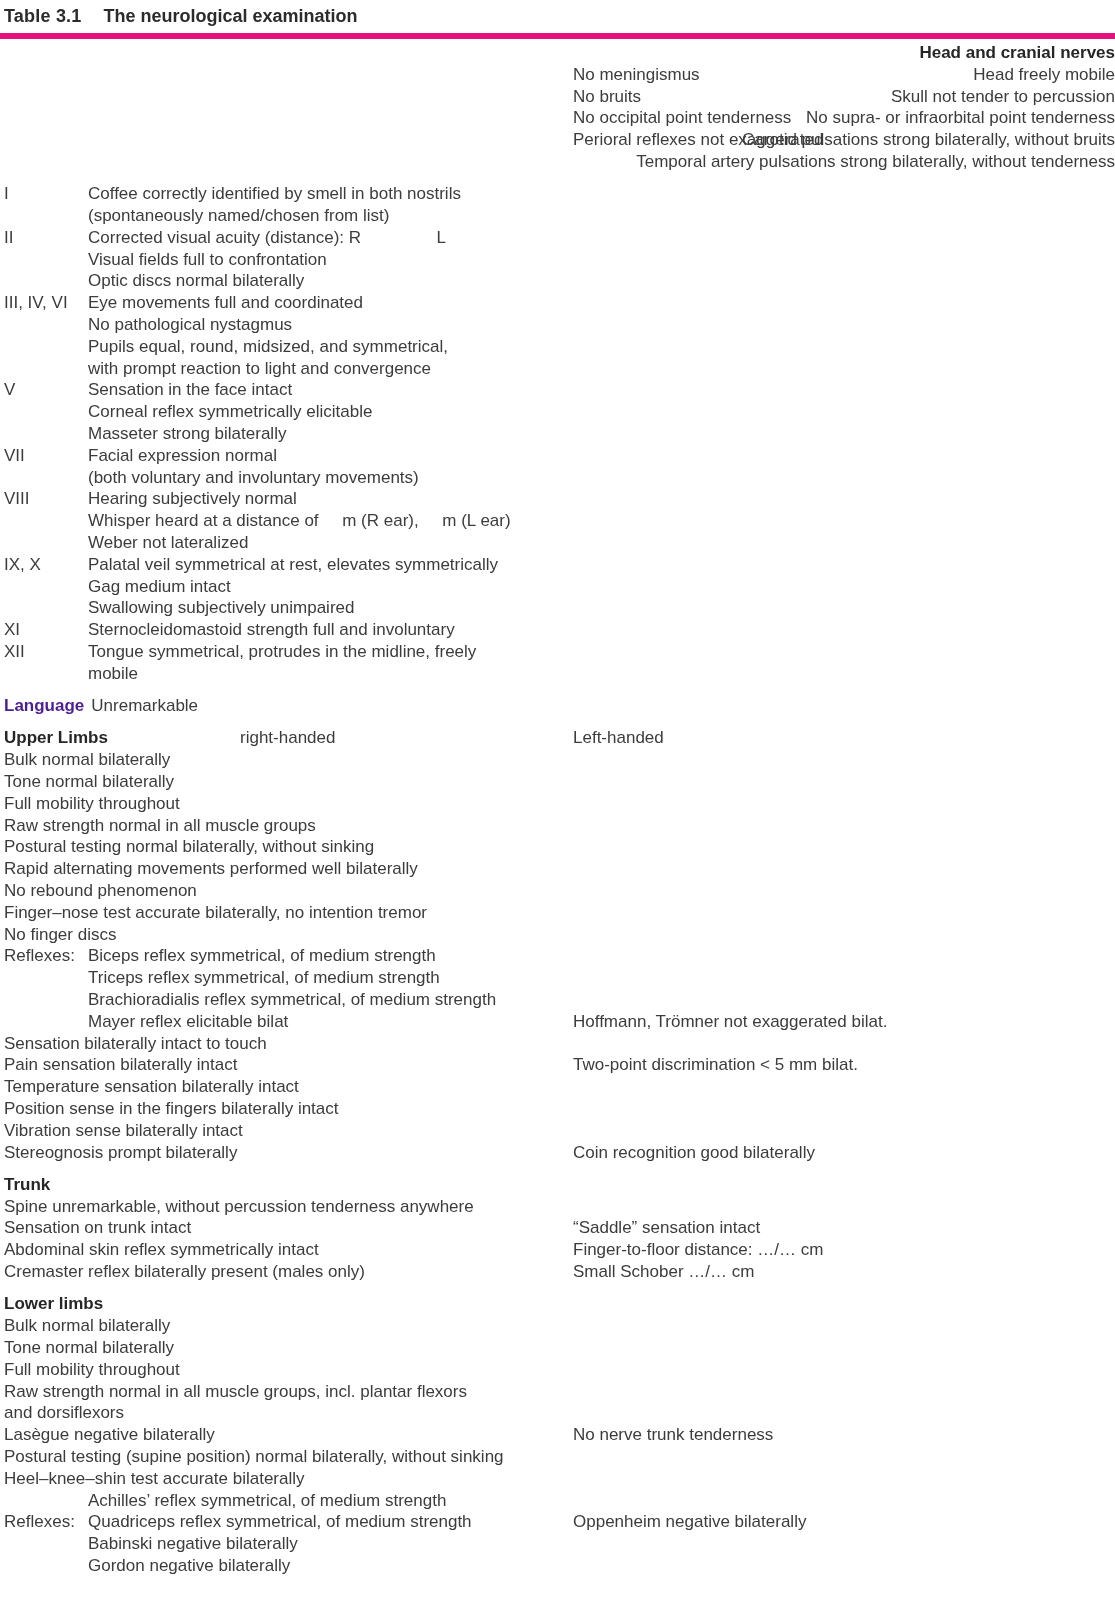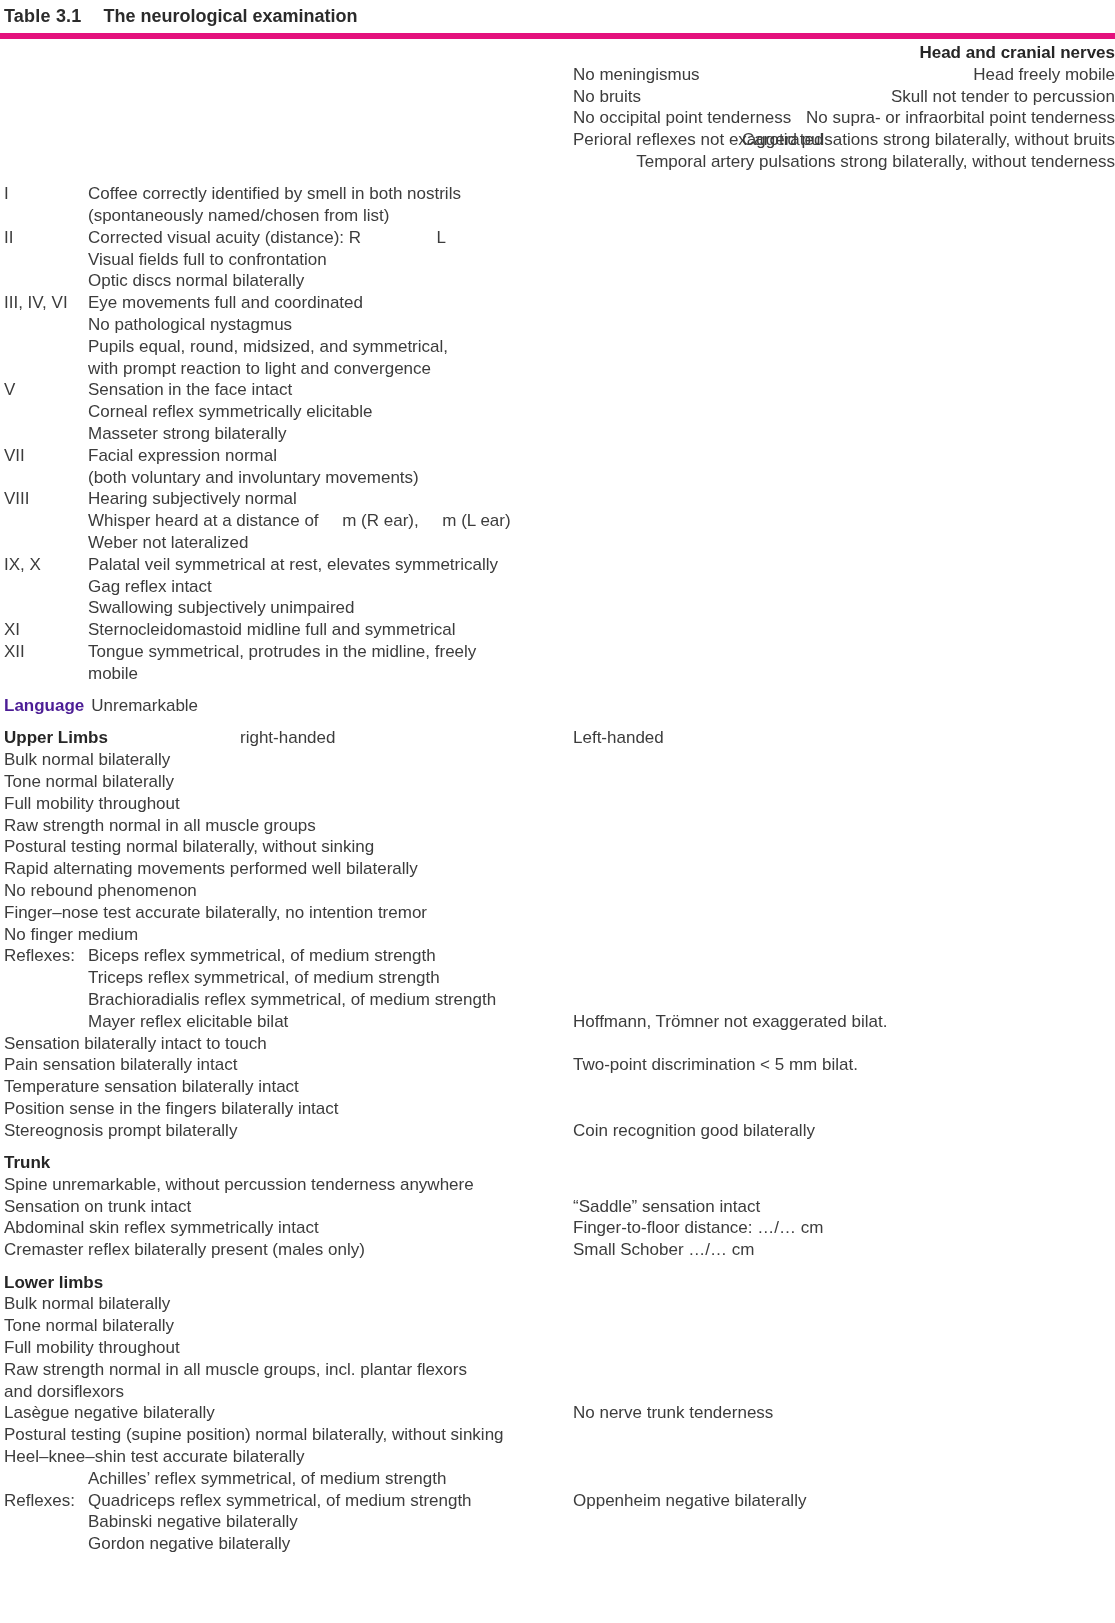--- a/index.html
+++ b/index.html
@@ -51,48 +51,49 @@
         <div class="row"><span class="lab"></span><span>with prompt reaction to light and convergence</span></div>
         <div class="row"><span class="lab">V</span><span>Sensation in the face intact</span></div>
         <div class="row"><span class="lab"></span><span>Corneal reflex symmetrically elicitable</span></div>
         <div class="row"><span class="lab"></span><span>Masseter strong bilaterally</span></div>
         <div class="row"><span class="lab">VII</span><span>Facial expression normal</span></div>
         <div class="row"><span class="lab"></span><span>(both voluntary and involuntary movements)</span></div>
         <div class="row"><span class="lab">VIII</span><span>Hearing subjectively normal</span></div>
         <div class="row"><span class="lab"></span><span>Whisper heard at a distance of     m (R ear),     m (L ear)</span></div>
         <div class="row"><span class="lab"></span><span>Weber not lateralized</span></div>
         <div class="row"><span class="lab">IX, X</span><span>Palatal veil symmetrical at rest, elevates symmetrically</span></div>
-        <div class="row"><span class="lab"></span><span>Gag reflex intact</span></div>
+        <div class="row"><span class="lab"></span><span>Gag medium intact</span></div>
         <div class="row"><span class="lab"></span><span>Swallowing subjectively unimpaired</span></div>
-        <div class="row"><span class="lab">XI</span><span>Sternocleidomastoid midline full and symmetrical</span></div>
+        <div class="row"><span class="lab">XI</span><span>Sternocleidomastoid strength full and involuntary</span></div>
         <div class="row"><span class="lab">XII</span><span>Tongue symmetrical, protrudes in the midline, freely</span></div>
         <div class="row"><span class="lab"></span><span>mobile</span></div>
       </section>
       <section class="section">
         <div class="row"><span class="bld">Language</span><span>Unremarkable</span></div>
       </section>
       <section class="section">
         <div class="row"><span class="hd">Upper Limbs</span><span class="mid">right-handed</span><span class="rgt">Left-handed</span></div>
         <div class="row"><span>Bulk normal bilaterally</span></div>
         <div class="row"><span>Tone normal bilaterally</span></div>
         <div class="row"><span>Full mobility throughout</span></div>
         <div class="row"><span>Raw strength normal in all muscle groups</span></div>
         <div class="row"><span>Postural testing normal bilaterally, without sinking</span></div>
         <div class="row"><span>Rapid alternating movements performed well bilaterally</span></div>
         <div class="row"><span>No rebound phenomenon</span></div>
         <div class="row"><span>Finger–nose test accurate bilaterally, no intention tremor</span></div>
-        <div class="row"><span>No finger medium</span></div>
+        <div class="row"><span>No finger discs</span></div>
         <div class="row"><span class="lab">Reflexes:</span><span>Biceps reflex symmetrical, of medium strength</span></div>
         <div class="row"><span class="lab"></span><span>Triceps reflex symmetrical, of medium strength</span></div>
         <div class="row"><span class="lab"></span><span>Brachioradialis reflex symmetrical, of medium strength</span></div>
         <div class="row"><span class="lab"></span><span>Mayer reflex elicitable bilat</span><span class="rgt">Hoffmann, Trömner not exaggerated bilat.</span></div>
         <div class="row"><span>Sensation bilaterally intact to touch</span></div>
         <div class="row"><span>Pain sensation bilaterally intact</span><span class="rgt">Two-point discrimination &lt; 5 mm bilat.</span></div>
         <div class="row"><span>Temperature sensation bilaterally intact</span></div>
         <div class="row"><span>Position sense in the fingers bilaterally intact</span></div>
+        <div class="row"><span>Vibration sense bilaterally intact</span></div>
         <div class="row"><span>Stereognosis prompt bilaterally</span><span class="rgt">Coin recognition good bilaterally</span></div>
       </section>
       <section class="section">
         <div class="row"><span class="hd">Trunk</span></div>
         <div class="row"><span>Spine unremarkable, without percussion tenderness anywhere</span></div>
         <div class="row"><span>Sensation on trunk intact</span><span class="rgt">“Saddle” sensation intact</span></div>
         <div class="row"><span>Abdominal skin reflex symmetrically intact</span><span class="rgt">Finger-to-floor distance: …/… cm</span></div>
         <div class="row"><span>Cremaster reflex bilaterally present (males only)</span><span class="rgt">Small Schober …/… cm</span></div>
       </section>
       <section class="section">

